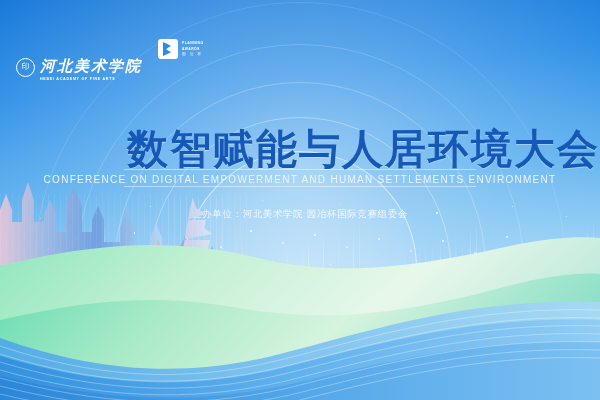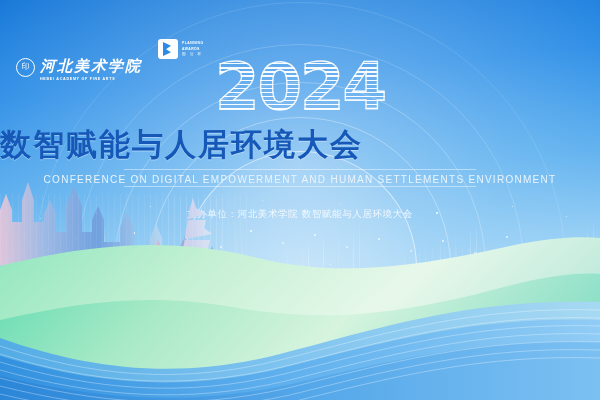--- a/index.html
+++ b/index.html
@@ -84,23 +84,23 @@
     color:transparent;
     -webkit-text-stroke:1.3px rgba(255,255,255,.9);
     background:repeating-linear-gradient(to bottom,
        rgba(255,255,255,.95) 0px,rgba(255,255,255,.95) 1.3px,
        rgba(255,255,255,0) 1.3px,rgba(255,255,255,0) 4.1px);
     -webkit-background-clip:text;background-clip:text;
   }
 
   
   .title-cn{
-    position:absolute;left:0;right:0;top:127px;text-align:left;
+    position:absolute;left:0;right:0;top:127px;text-align:right;
     font-family:"DejaVu Sans",sans-serif;font-weight:700;
-    font-size:31px;line-height:1.1;letter-spacing:2px;
+    font-size:41px;line-height:1.1;letter-spacing:2px;
     color:#1558b8;white-space:nowrap;
     text-shadow:0 1px 0 rgba(255,255,255,.35);
   }
   .title-en{
     position:absolute;left:0;right:0;top:174px;text-align:center;
     font-size:10px;letter-spacing:1.28px;color:#eaf5ff;white-space:nowrap;
     font-weight:400;
   }
   .title-rule{
     position:absolute;left:50%;transform:translateX(-50%);
@@ -268,31 +268,28 @@
       <div class="pl-mark"></div>
       <div class="pl-text">
         <div class="pl-en">PLANNING</div>
         <div class="pl-en">AWARDS</div>
         <div class="pl-cn">园 冶 杯</div>
       </div>
     </div>
 
   </div>
 
-  <div class="year-wrap">
-    <span class="year">2024</span>
-  </div>
 
   <div class="title-cn">数智赋能与人居环境大会</div>
   <div class="title-rule top"></div>
   <div class="title-en">CONFERENCE ON DIGITAL EMPOWERMENT AND HUMAN SETTLEMENTS ENVIRONMENT</div>
   <div class="title-rule bot"></div>
 
   <div class="organizer">
-    <span class="label">主办单位：</span><span>河北美术学院  数智赋能与人居环境大会</span>
+    <span class="label">主办单位：</span><span>河北美术学院  园冶杯国际竞赛组委会</span>
   </div>
 
   <div class="date-badge">
     <div class="date-cn">2024年12月14-15日  中国·石家庄</div>
     <div class="date-en">December 14-15, 2024 Shi Jiazhuang, China</div>
   </div>
 
   <svg class="landscape" viewBox="0 0 600 230" preserveAspectRatio="none">
     <defs>
       <linearGradient id="gCastle" x1="0" y1="0" x2="1" y2="0">

